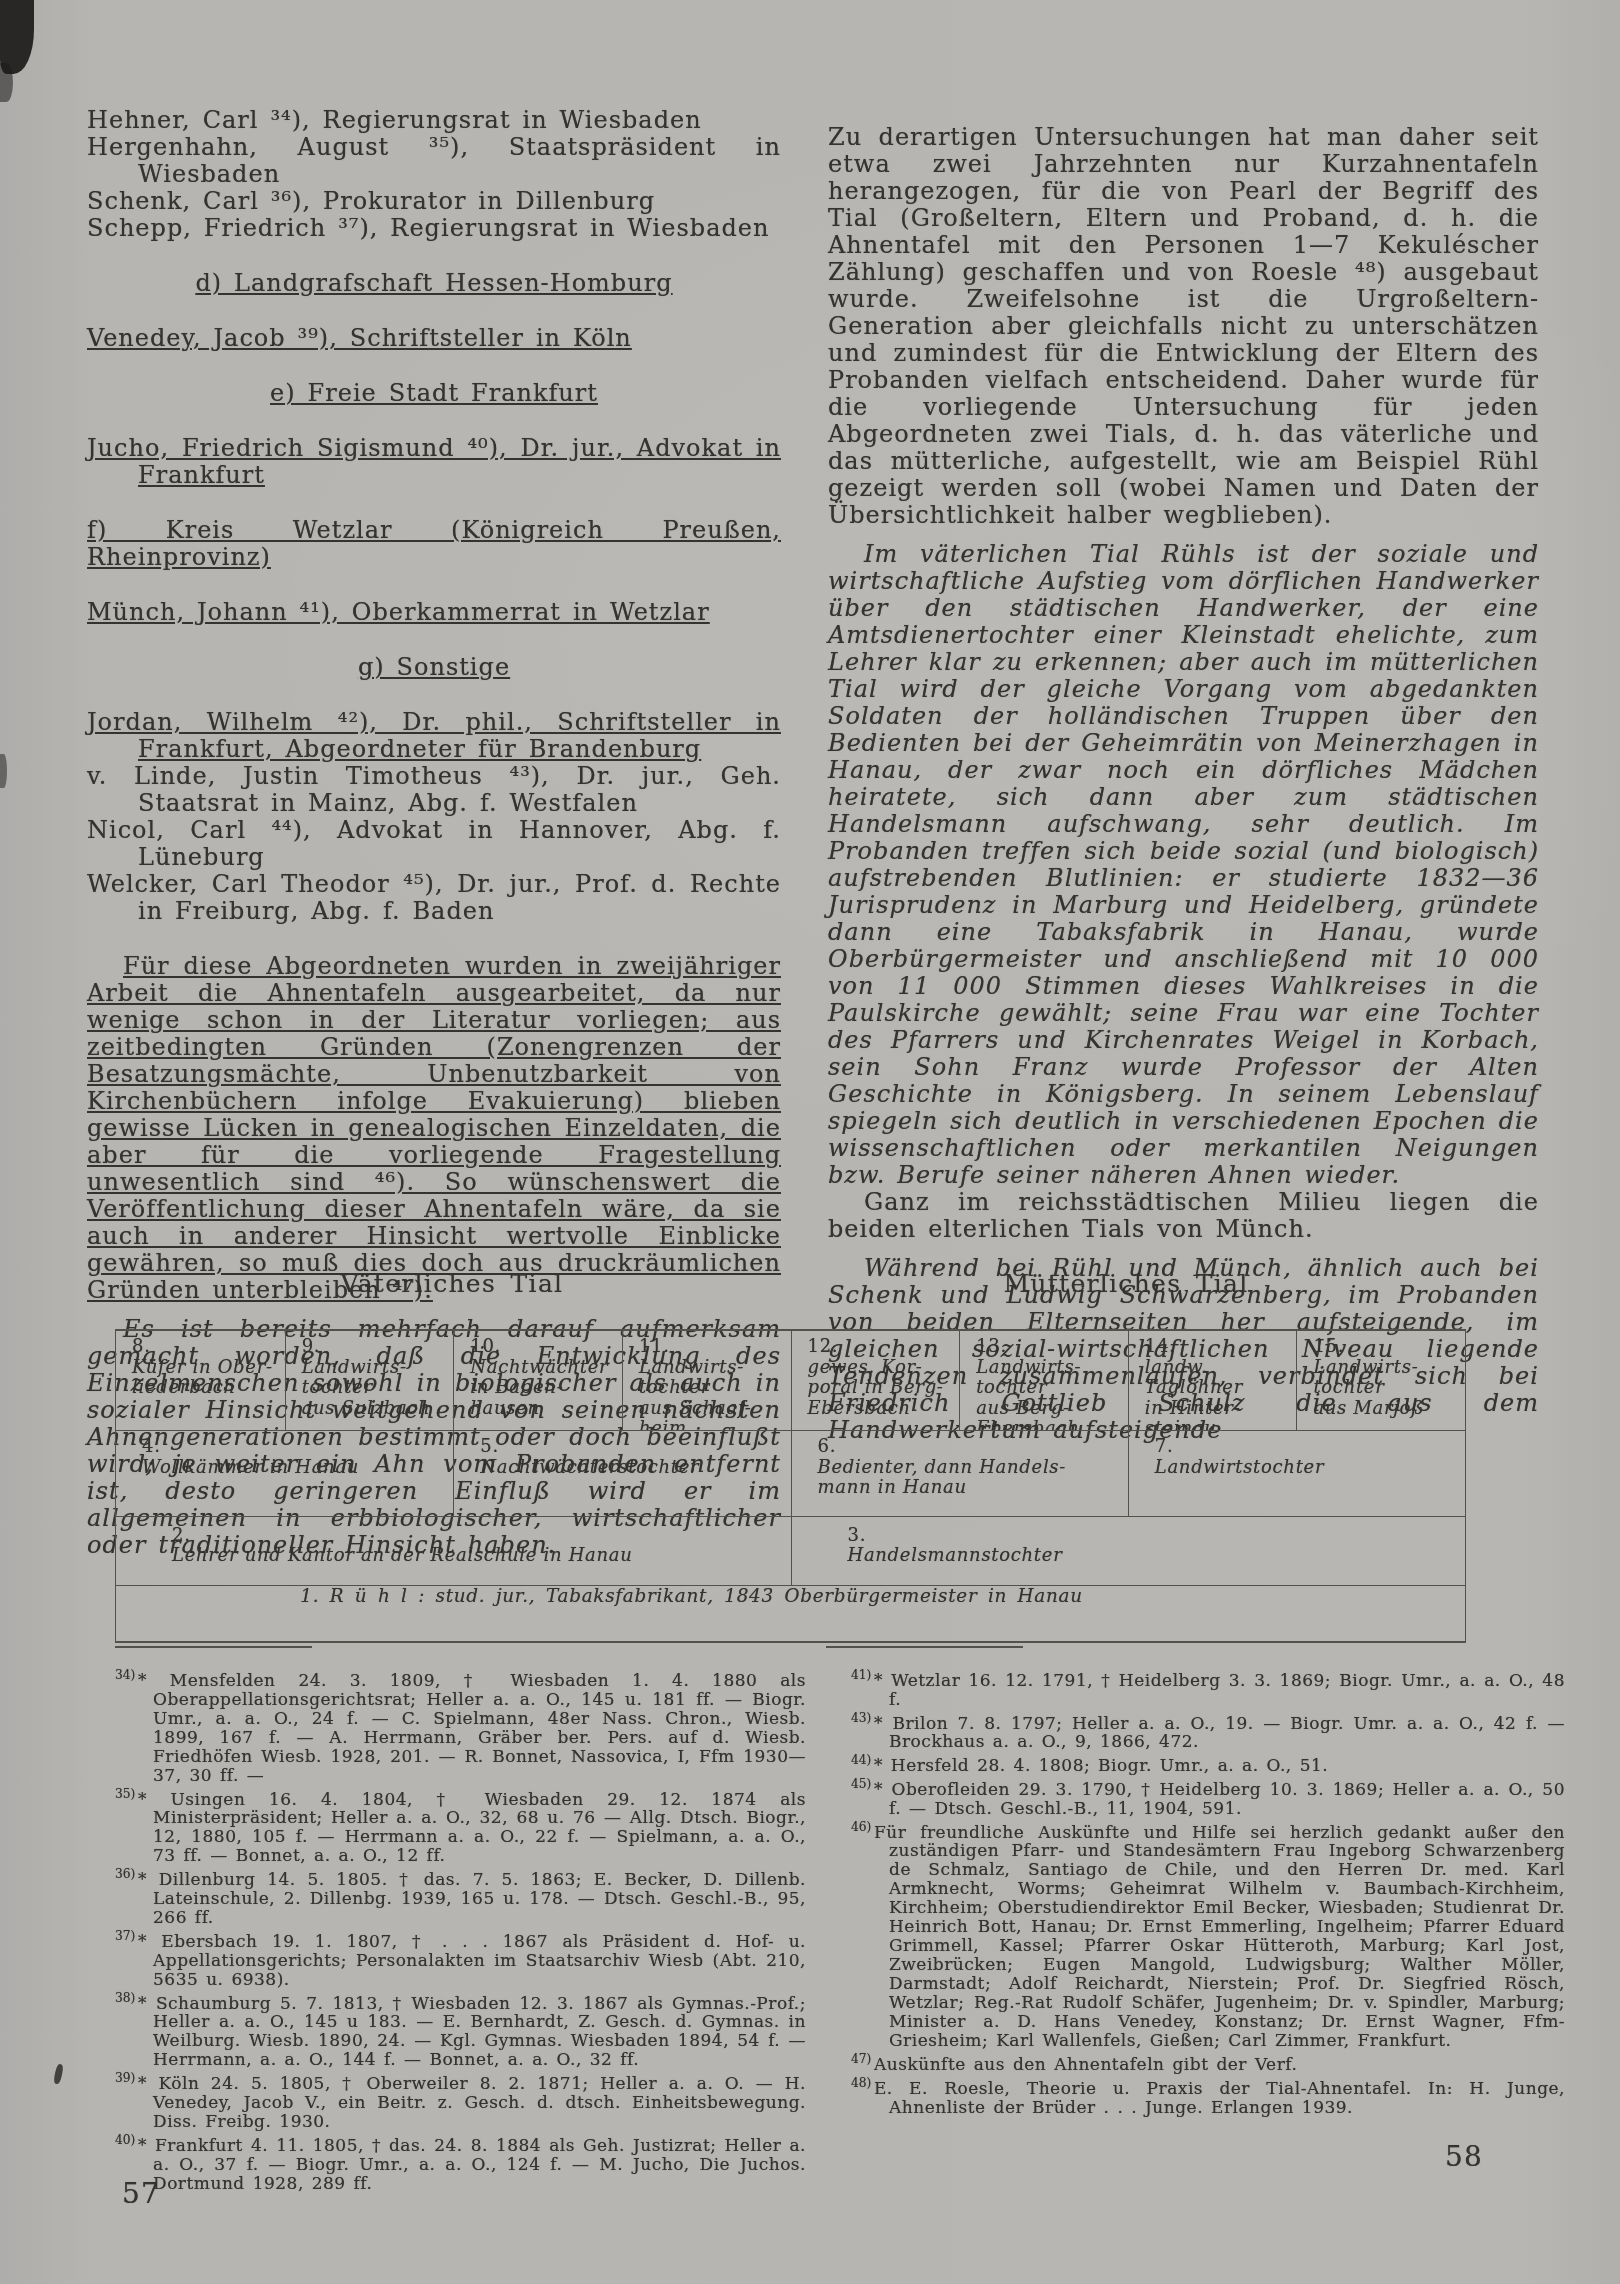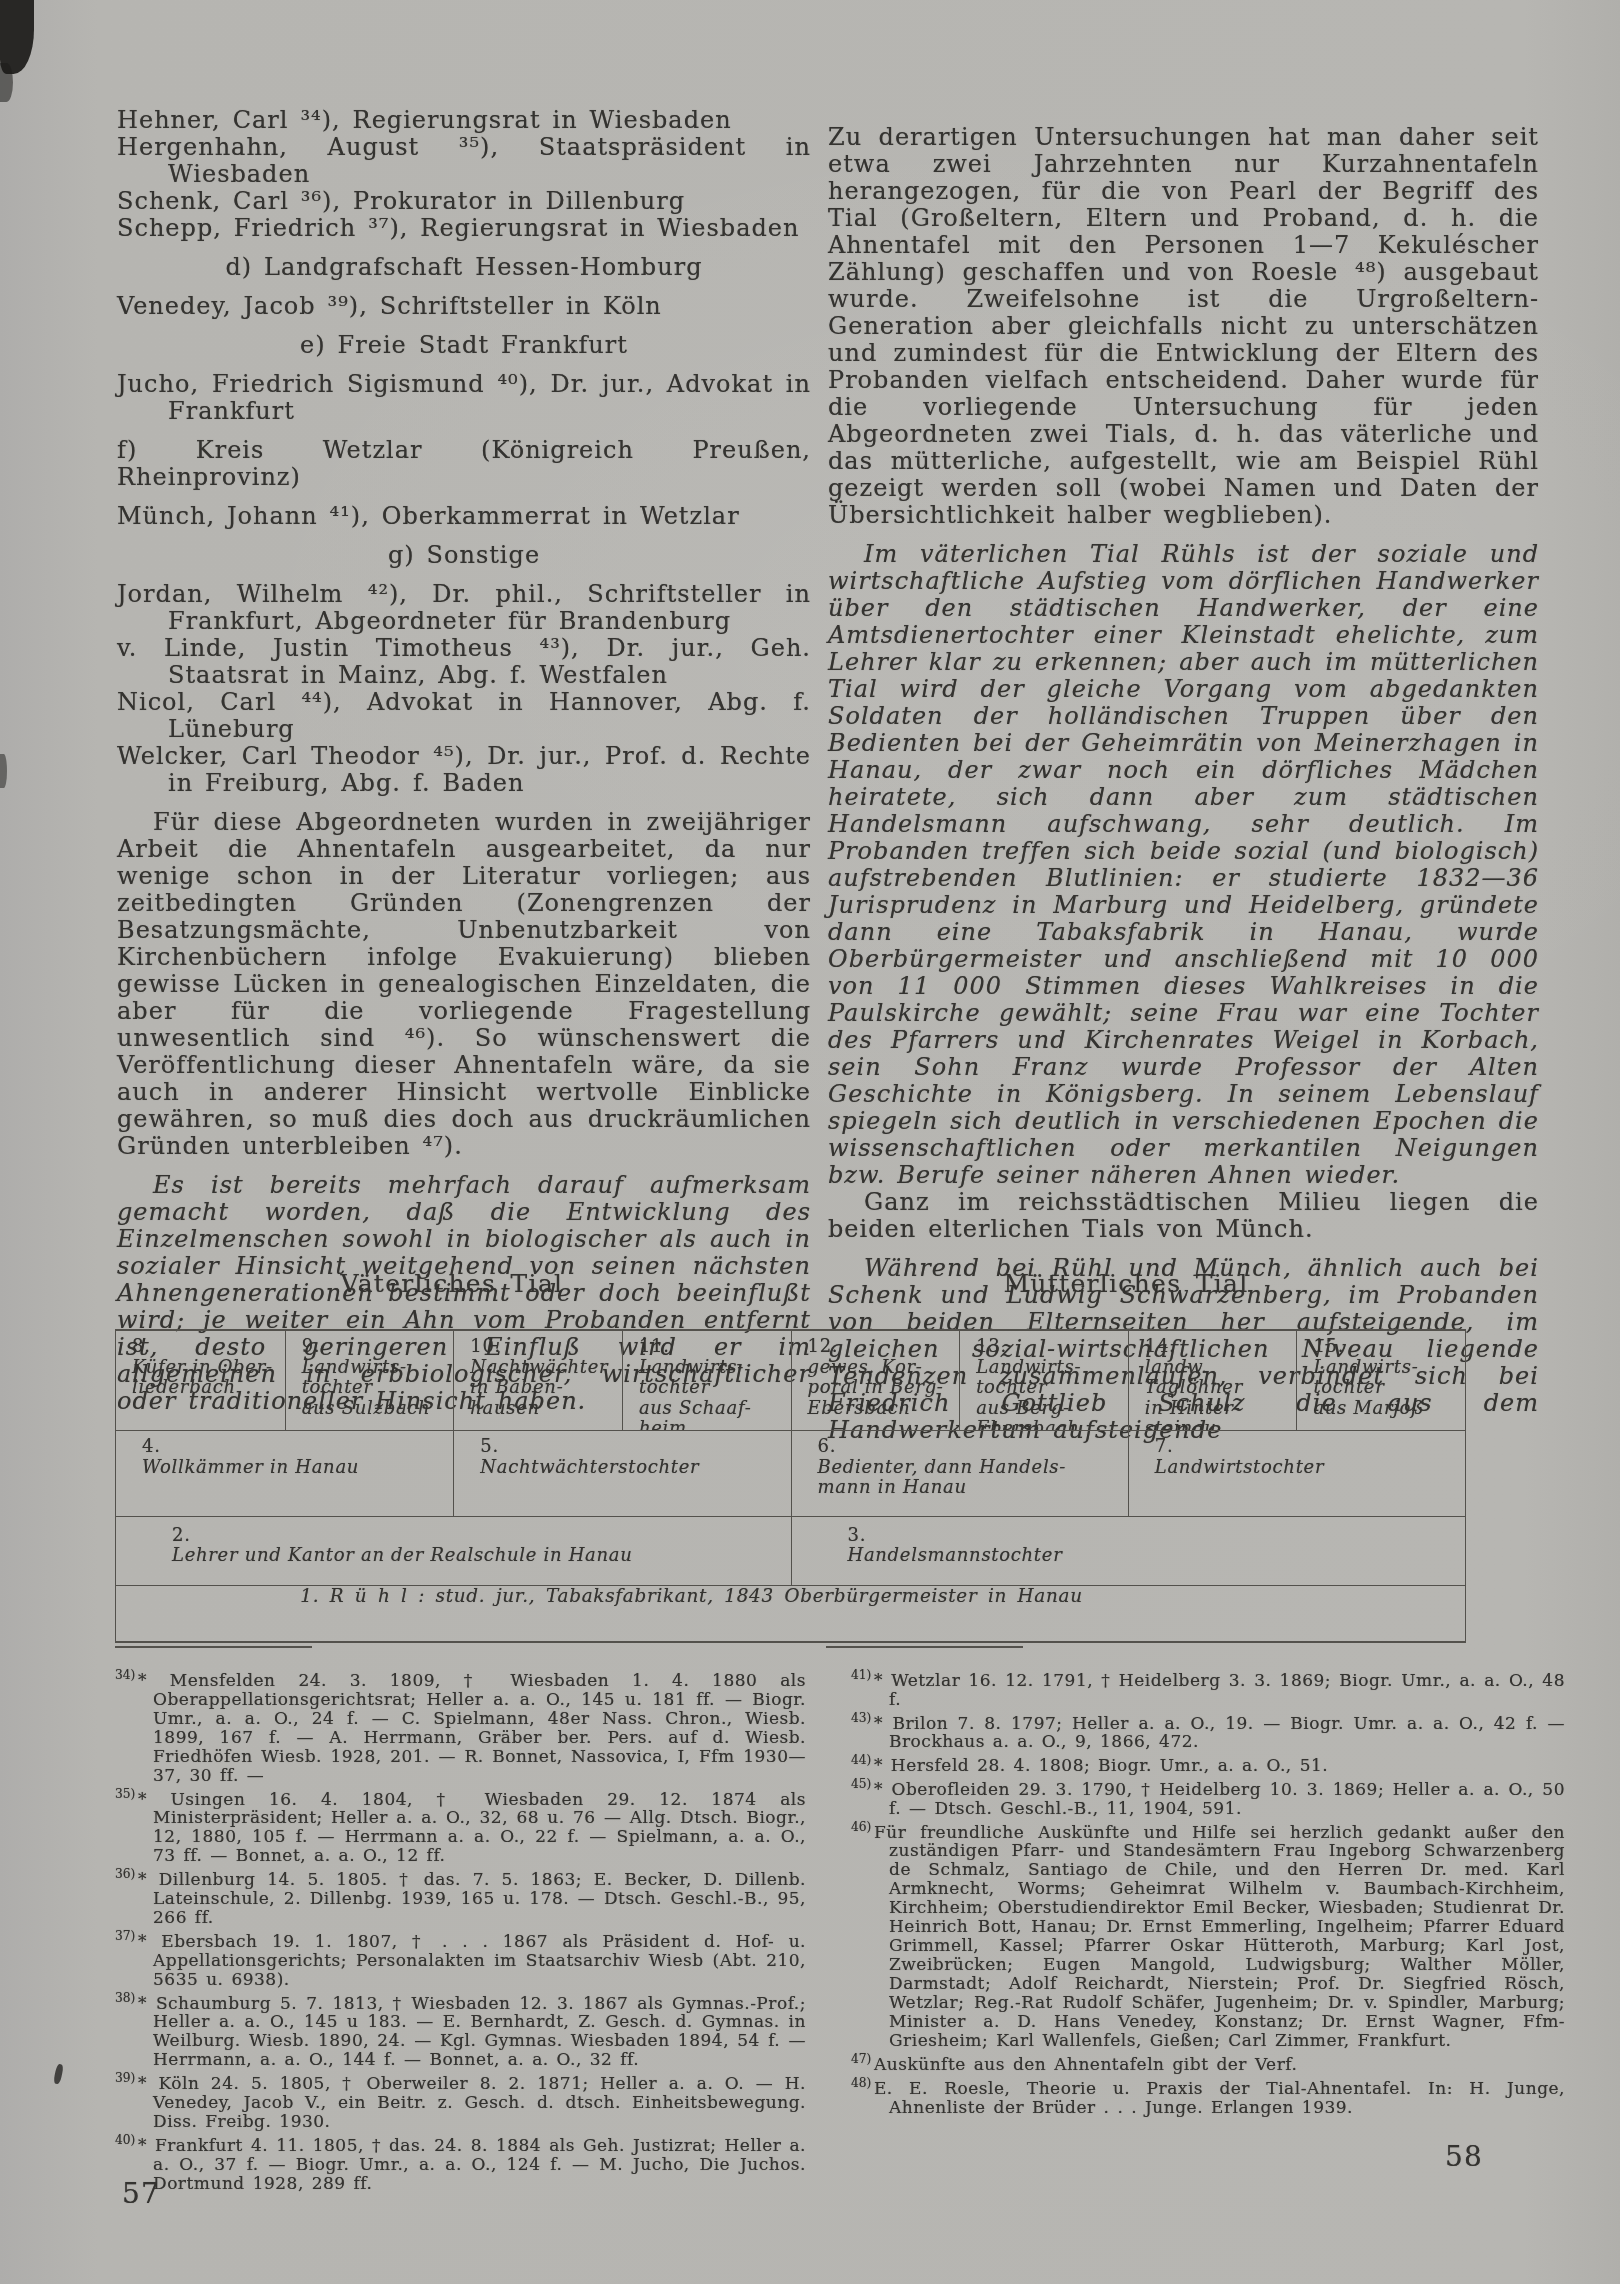--- a/index.html
+++ b/index.html
@@ -18,27 +18,27 @@
   .ink { text-shadow:0 0 0.7px rgba(40,39,36,0.55); }
 
   
   .bodycol {
     position:absolute;
     font-size:24px; line-height:27px;
     letter-spacing:1px; word-spacing:3.3px;
     text-align:justify;
     hyphens:auto; -webkit-hyphens:auto;
   }
-  #col-left  { left:117px;  top:107px; width:694px; }
+  #col-left  { left:87px;  top:107px; width:694px; }
   #col-right { left:828px; top:124px; width:711px; }
   .hang  { padding-left:51px; text-indent:-51px; }
   .indent{ text-indent:36px; }
   .center{ text-align:center; text-indent:0; }
   .mt1 { margin-top:12px;font-style:italic; }
-  .mt2 { margin-top:12px; }
+  .mt2 { margin-top:28px;text-decoration:underline; }
 
   
   .tial-heads { position:absolute; top:1269px; left:115px; width:1349px; height:33px; }
   .tial-heads .th {
     position:absolute; top:0; width:674px; text-align:center;
     font-size:25px; letter-spacing:1.3px; word-spacing:5.3px;
   }
   .tial-heads .th.left  { left:0; }
   .tial-heads .th.right { left:674px; }
 

